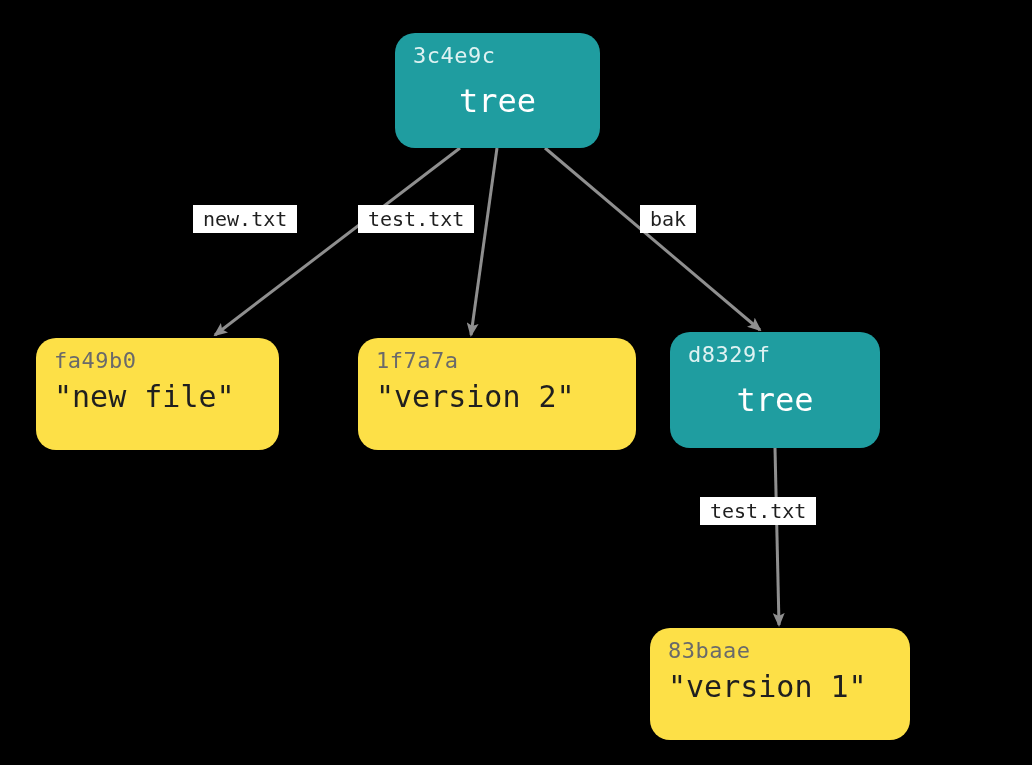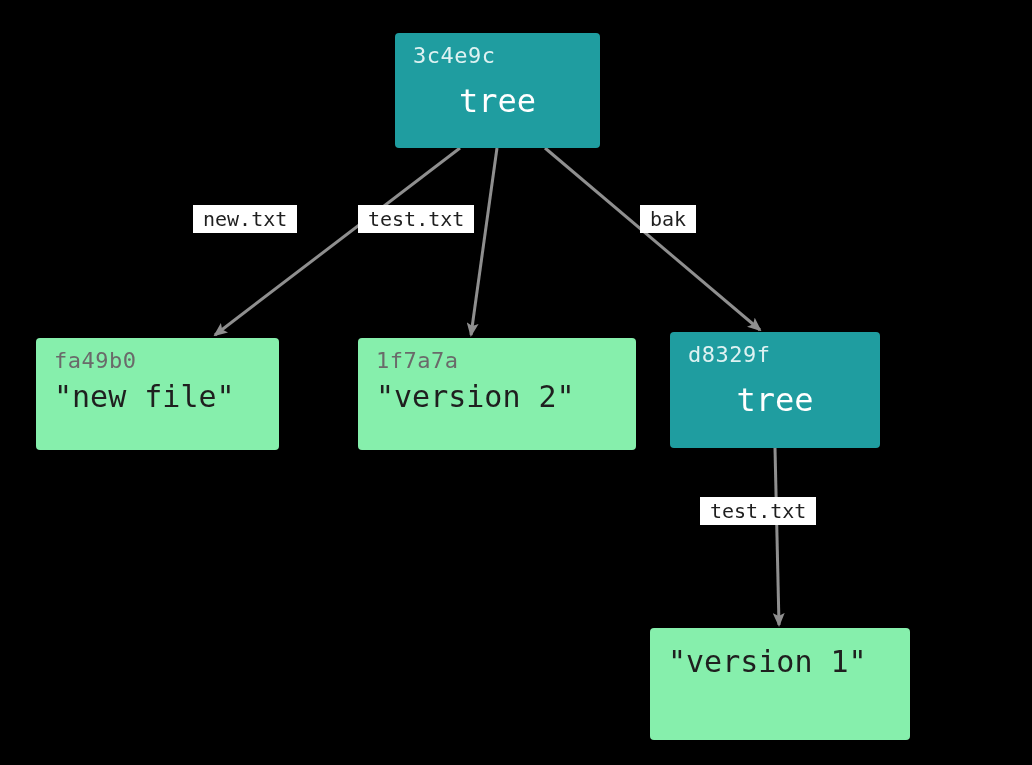--- a/index.html
+++ b/index.html
@@ -17,30 +17,30 @@
   }
   svg.arrows {
     position: absolute;
     left: 0; top: 0;
     width: 1032px;
     height: 765px;
     pointer-events: none;
   }
   .node {
     position: absolute;
-    border-radius: 4px;
+    border-radius: 20px;
     box-sizing: border-box;
     padding: 10px 18px 14px 18px;
   }
   .tree-node {
     background: #1f9da0;
     color: #ffffff;
   }
   .blob-node {
-    background: #86efac;
+    background: #fde047;
     color: #1f1f1f;
   }
   .hash {
     font-size: 22px;
     letter-spacing: 0.5px;
   }
   .tree-node .hash { color: #e9f7f7; opacity: 0.95; }
   .blob-node .hash { color: #6a6a6a; }
   .type-label {
     font-size: 32px;
@@ -104,16 +104,17 @@
   </div>
 
   <div class="node tree-node" style="left:670px; top:332px; width:210px; height:116px;">
     <div class="hash">d8329f</div>
     <div class="type-label">tree</div>
   </div>
 
   <div class="edge-label" style="left:700px; top:497px;">test.txt</div>
 
   <div class="node blob-node" style="left:650px; top:628px; width:260px; height:112px;">
+    <div class="hash">83baae</div>
     <div class="content-label">"version 1"</div>
   </div>
 
 </div>
 
 </body></html>

